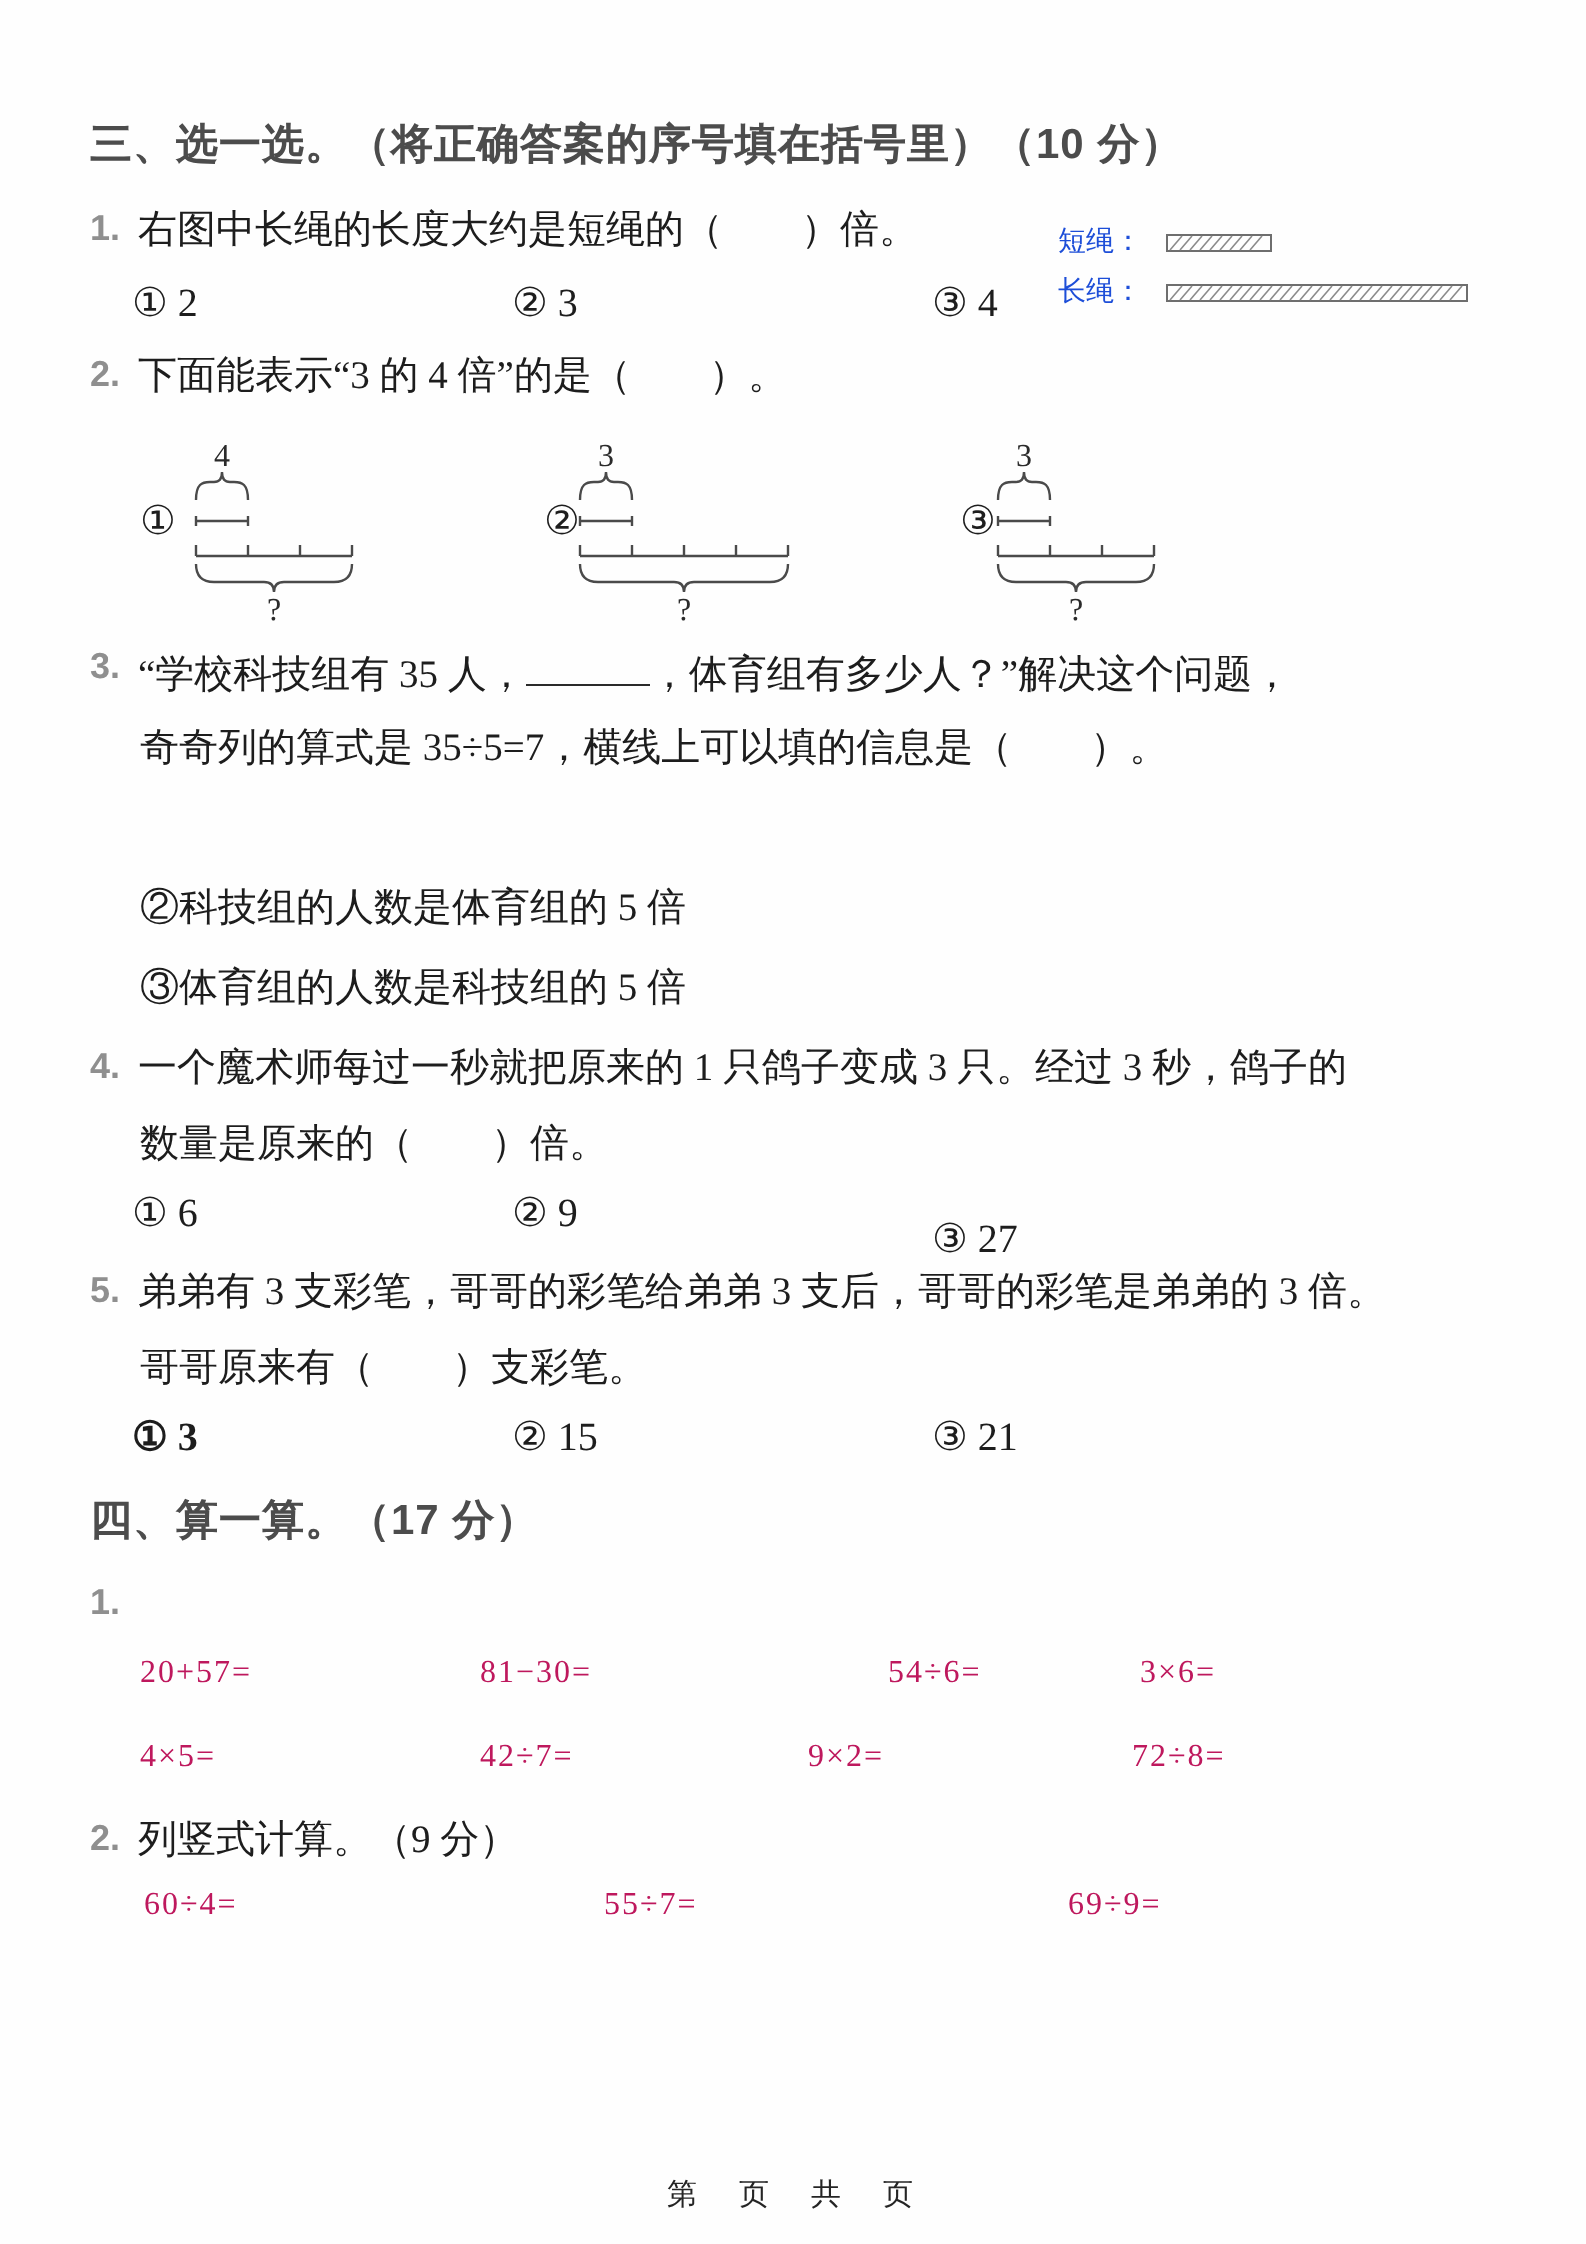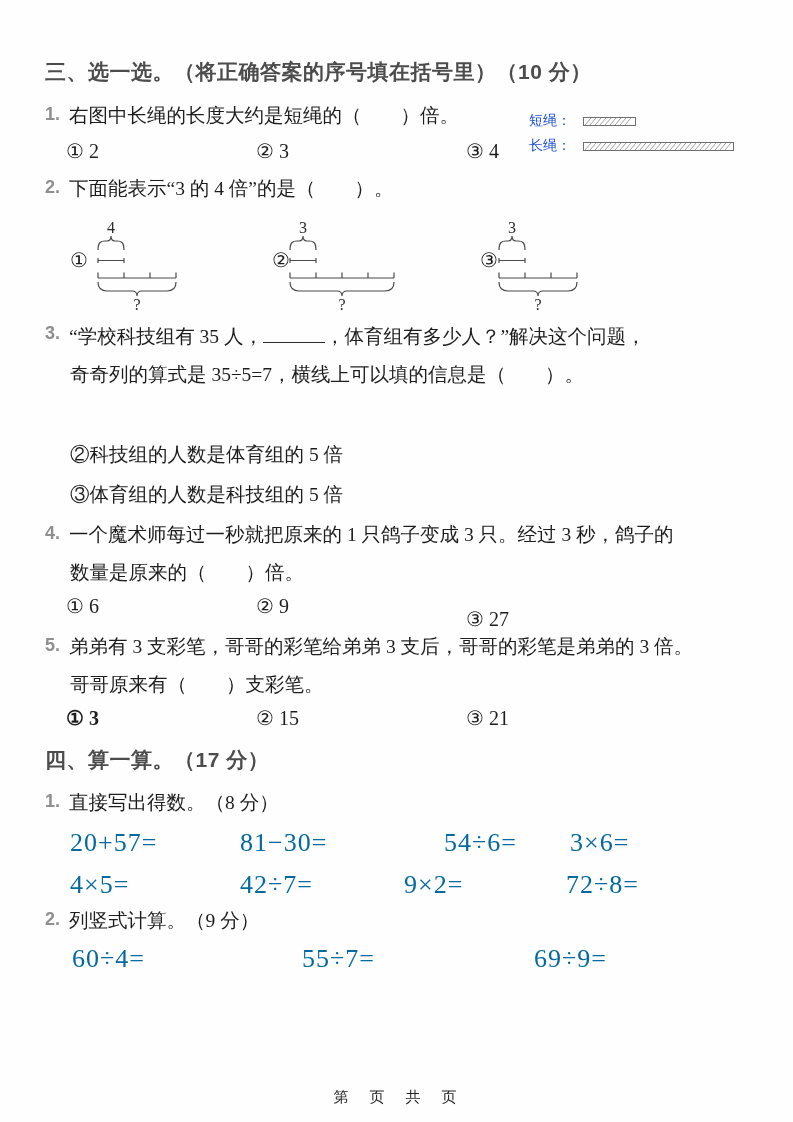--- a/index.html
+++ b/index.html
@@ -19,21 +19,21 @@
     font-family:"Liberation Sans","DejaVu Sans",sans-serif;
     font-weight:700; font-size:18px; color:#8f8f8f; margin-right:9px; line-height:1.3;
   }
   .qtext { font-size:19.5px; line-height:1.3; color:#1d1d1d; white-space:nowrap; }
   .opt { font-size:20px; color:#1d1d1d; white-space:nowrap; }
   .blank {
     display:inline-block; width:62px; height:1.05em;
     border-bottom:1.6px solid #2a2a2a; vertical-align:baseline;
   }
   .rope-label { font-size:14px; color:#1d4ed8; }
-  .calc { font-size:26px; letter-spacing:1px; color:#0369a1; white-space:nowrap; }
+  .calc { font-size:16px; letter-spacing:1px; color:#be185d; white-space:nowrap; }
   .diag-marker { font-size:20px; color:#1d1d1d; }
   .footer {
     width:793px; text-align:center;
     font-family:"Liberation Sans","DejaVu Sans",sans-serif;
     font-size:15px; letter-spacing:3px; color:#252525;
   }
 </style>
 </head>
 <body>
 
@@ -154,21 +154,20 @@
   </div>
   <div class="abs qtext" style="left:70px; top:672px;">哥哥原来有（　　）支彩笔。</div>
   <span class="abs opt" style="left:66px; top:706px;font-weight:bold;">① 3</span>
   <span class="abs opt" style="left:256px; top:706px;">② 15</span>
   <span class="abs opt" style="left:466px; top:706px;">③ 21</span>
 
   <div class="abs sec-title" style="left:45px; top:746px;">四、算一算。（17 分）</div>
 
   <div class="abs qline" style="left:45px; top:790px;">
     <span class="qnum">1.</span>
-    <span class="qtext">直接写出得数。（8 分）</span>
   </div>
 
   <span class="abs calc" style="left:70px;  top:828px;">20+57=</span>
   <span class="abs calc" style="left:240px; top:828px;font-family:Liberation Serif, serif;">81−30=</span>
   <span class="abs calc" style="left:404px; top:828px;margin-left:40px;">54÷6=</span>
   <span class="abs calc" style="left:570px; top:828px;">3×6=</span>
 
   <span class="abs calc" style="left:70px;  top:870px;">4×5=</span>
   <span class="abs calc" style="left:240px; top:870px;">42÷7=</span>
   <span class="abs calc" style="left:404px; top:870px;">9×2=</span>

